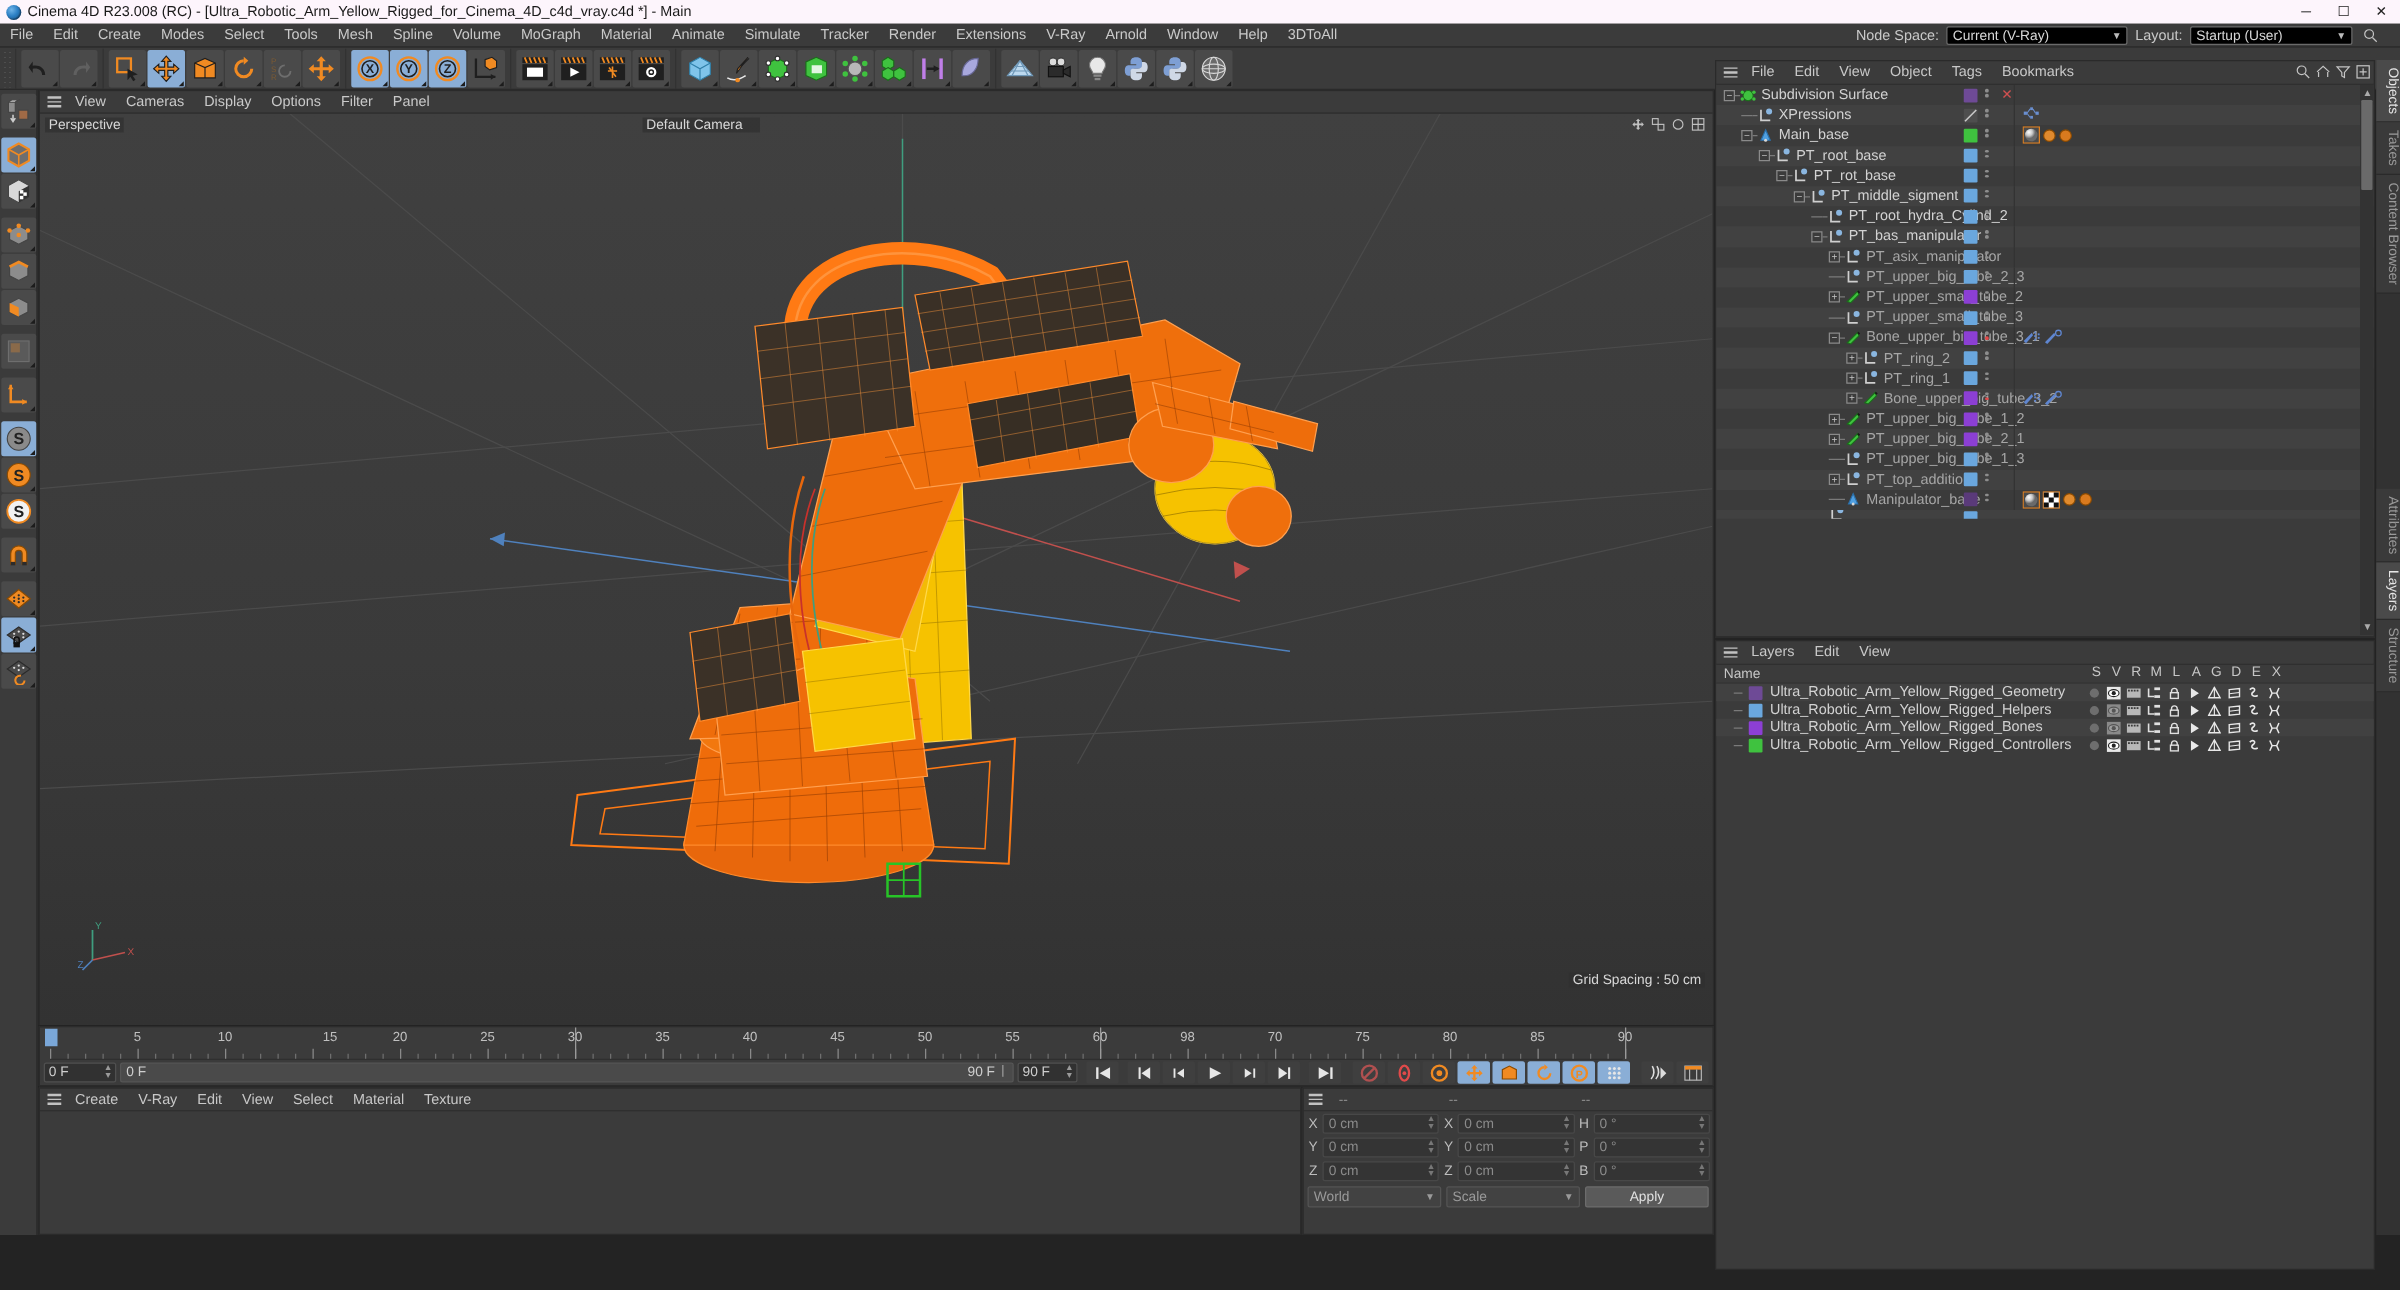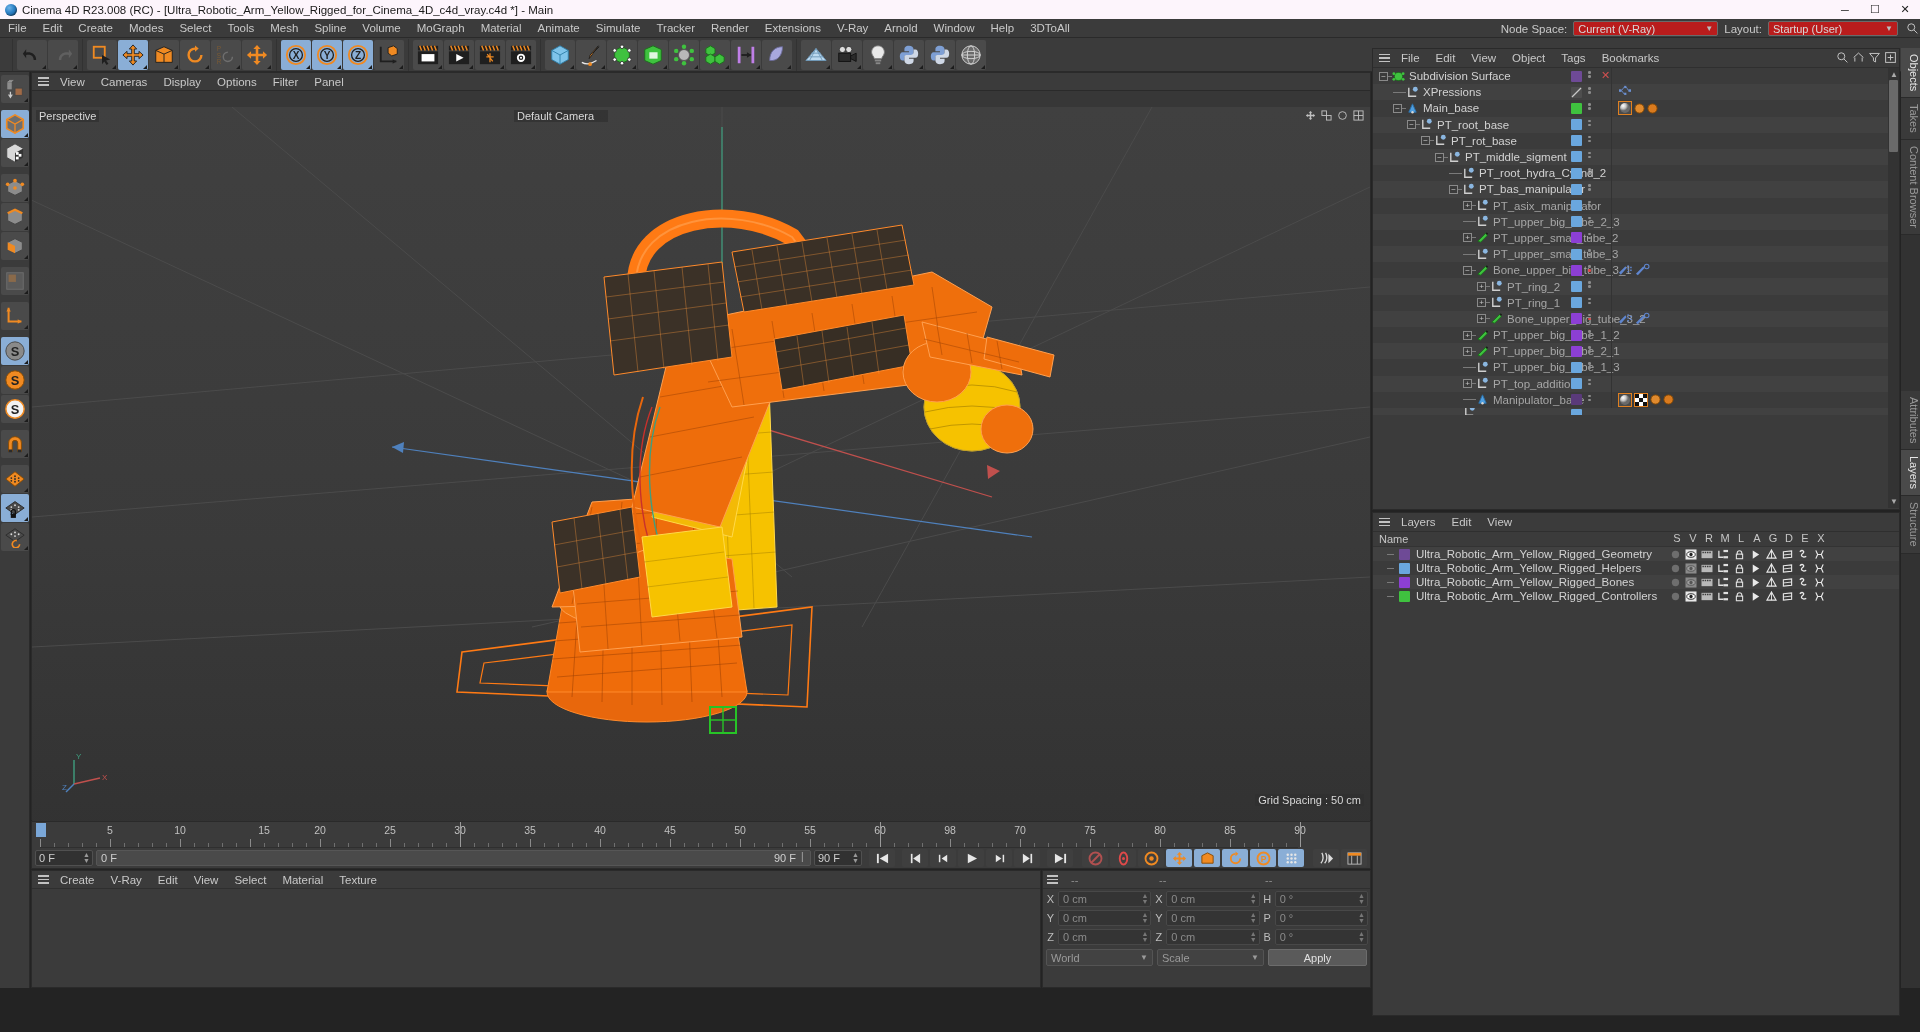--- a/index.html
+++ b/index.html
@@ -22,23 +22,23 @@
     background:radial-gradient(circle at 35% 32%, #6fb4e8 0%, #2b7fc4 45%, #174f82 100%);
     box-shadow:inset -1px -1px 1px rgba(0,0,0,.35);}
   .winbtns{ position:absolute; right:0; top:0; height:19px; display:flex; }
   .winbtns div{ width:30px; height:19px; display:flex; align-items:center; justify-content:center;
     font-size:11px; color:#222; }
 
   
   .menubar{ height:19px; background:#3b3b3b; display:flex; align-items:center;
     border-bottom:1px solid #2a2a2a; position:relative;}
   .menubar .mi{ padding:0 8px; line-height:19px; font-size:11.5px; color:#c9c9c9; cursor:default; }
-  .menuright{ position:absolute; right:0; top:0; height:19px; display:flex; align-items:center; gap:6px;}
+  .menuright{ position:absolute; right:16px; top:0; height:19px; display:flex; align-items:center; gap:6px;}
   .menuright .lbl{ font-size:11.5px; color:#c9c9c9;}
-  .ddl{ background:#b91c1c; border:1px solid #6a6a6a; height:15px; min-width:130px; border-radius:2px;
+  .ddl{ background:#000000; border:1px solid #6a6a6a; height:15px; min-width:130px; border-radius:2px;
     display:flex; align-items:center; padding:0 4px; font-size:11px; color:#d8d8d8; position:relative;}
   .ddl .chev{ position:absolute; right:4px; font-size:8px; color:#bbb;}
   .srchicon{ width:16px;height:16px; display:flex;align-items:center;justify-content:center;}
 
   
   .toolbar{ height:34px; background:#3b3b3b; display:flex; align-items:center;
     border-bottom:1px solid #2a2a2a; padding-left:2px; gap:0;}
   .grip{ width:7px;height:30px; background:
      radial-gradient(#6a6a6a 22%, transparent 24%) 0 0/4px 4px; opacity:.8; margin-right:3px;}
   .tgrp{ display:flex; align-items:center; gap:1px; padding:0 4px;
@@ -63,21 +63,21 @@
   
   .vpwrap{ position:absolute; left:31px; top:72px; width:1340px; height:748px; background:#373737;
     border:1px solid #2a2a2a;}
   .vpmenu{ height:18px; background:#3b3b3b; display:flex; align-items:center; padding-left:2px;
     border-bottom:1px solid #2a2a2a;}
   .vpmenu .mi{ padding:0 8px; line-height:18px; font-size:11.5px; color:#c9c9c9;}
   .hamb{ width:18px; height:18px; display:flex; flex-direction:column; justify-content:center;
     align-items:center; gap:2px;}
   .hamb i{ display:block; width:11px;height:1.5px;background:#c2c2c2;}
   .viewport{ position:relative; width:100%; height:729px; overflow:hidden;
-    background:linear-gradient(#3d3d3d,#393939 55%,#343434);margin-top:16px;}
+    background:linear-gradient(#3d3d3d,#393939 55%,#343434);}
   .vplabel{ position:absolute; font-size:11px; color:#d8d8d8; background:rgba(48,48,48,.75);
     padding:0 3px;}
 
   
   .timeline{ position:absolute; left:31px; top:821px; width:1340px; height:48px; background:#3b3b3b;
     border:1px solid #2a2a2a;}
   .ruler{ position:relative; height:26px; background:#3b3b3b; border-bottom:1px solid #2f2f2f;
     margin-left:8px; margin-right:72px;}
   .ruler .tk{ position:absolute; bottom:0; width:1px; background:#8a8a8a;}
   .ruler .num{ position:absolute; top:2px; font-size:10.5px; color:#c0c0c0; transform:translateX(-50%);}

